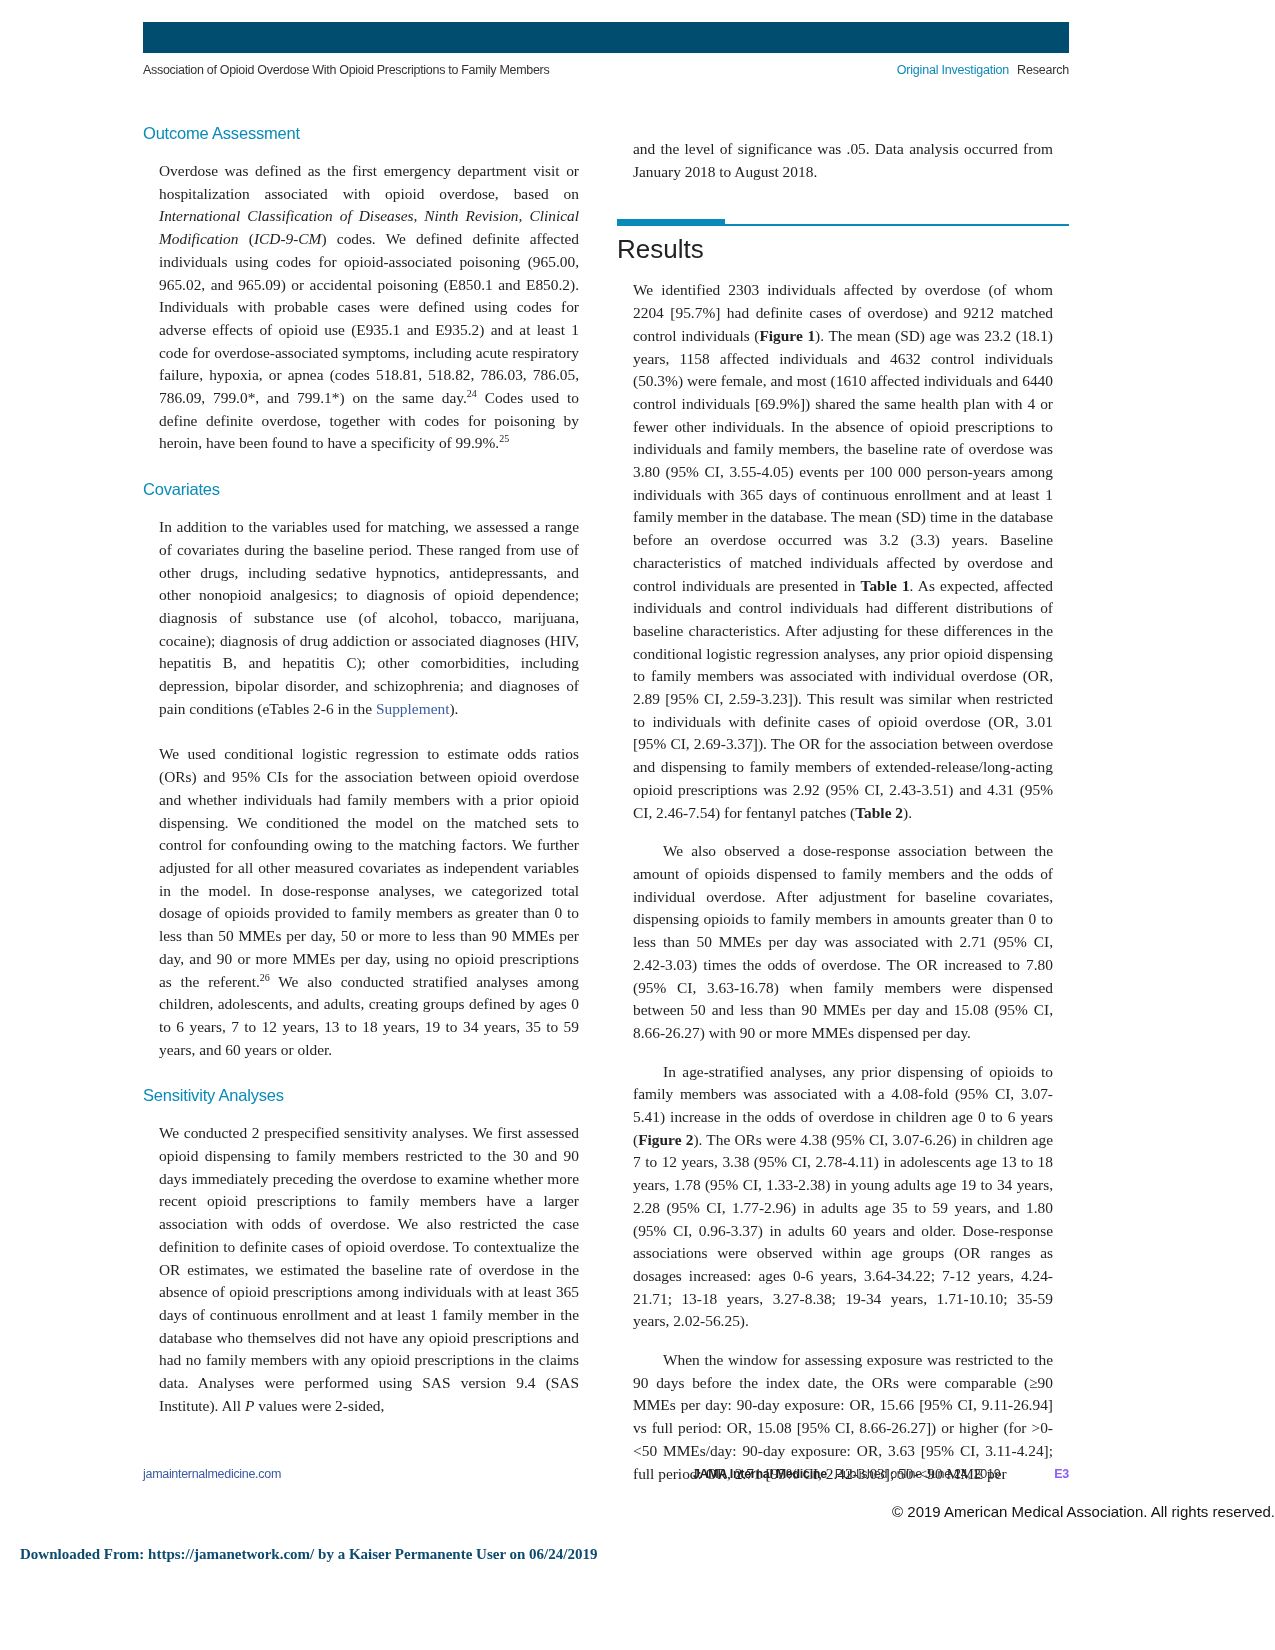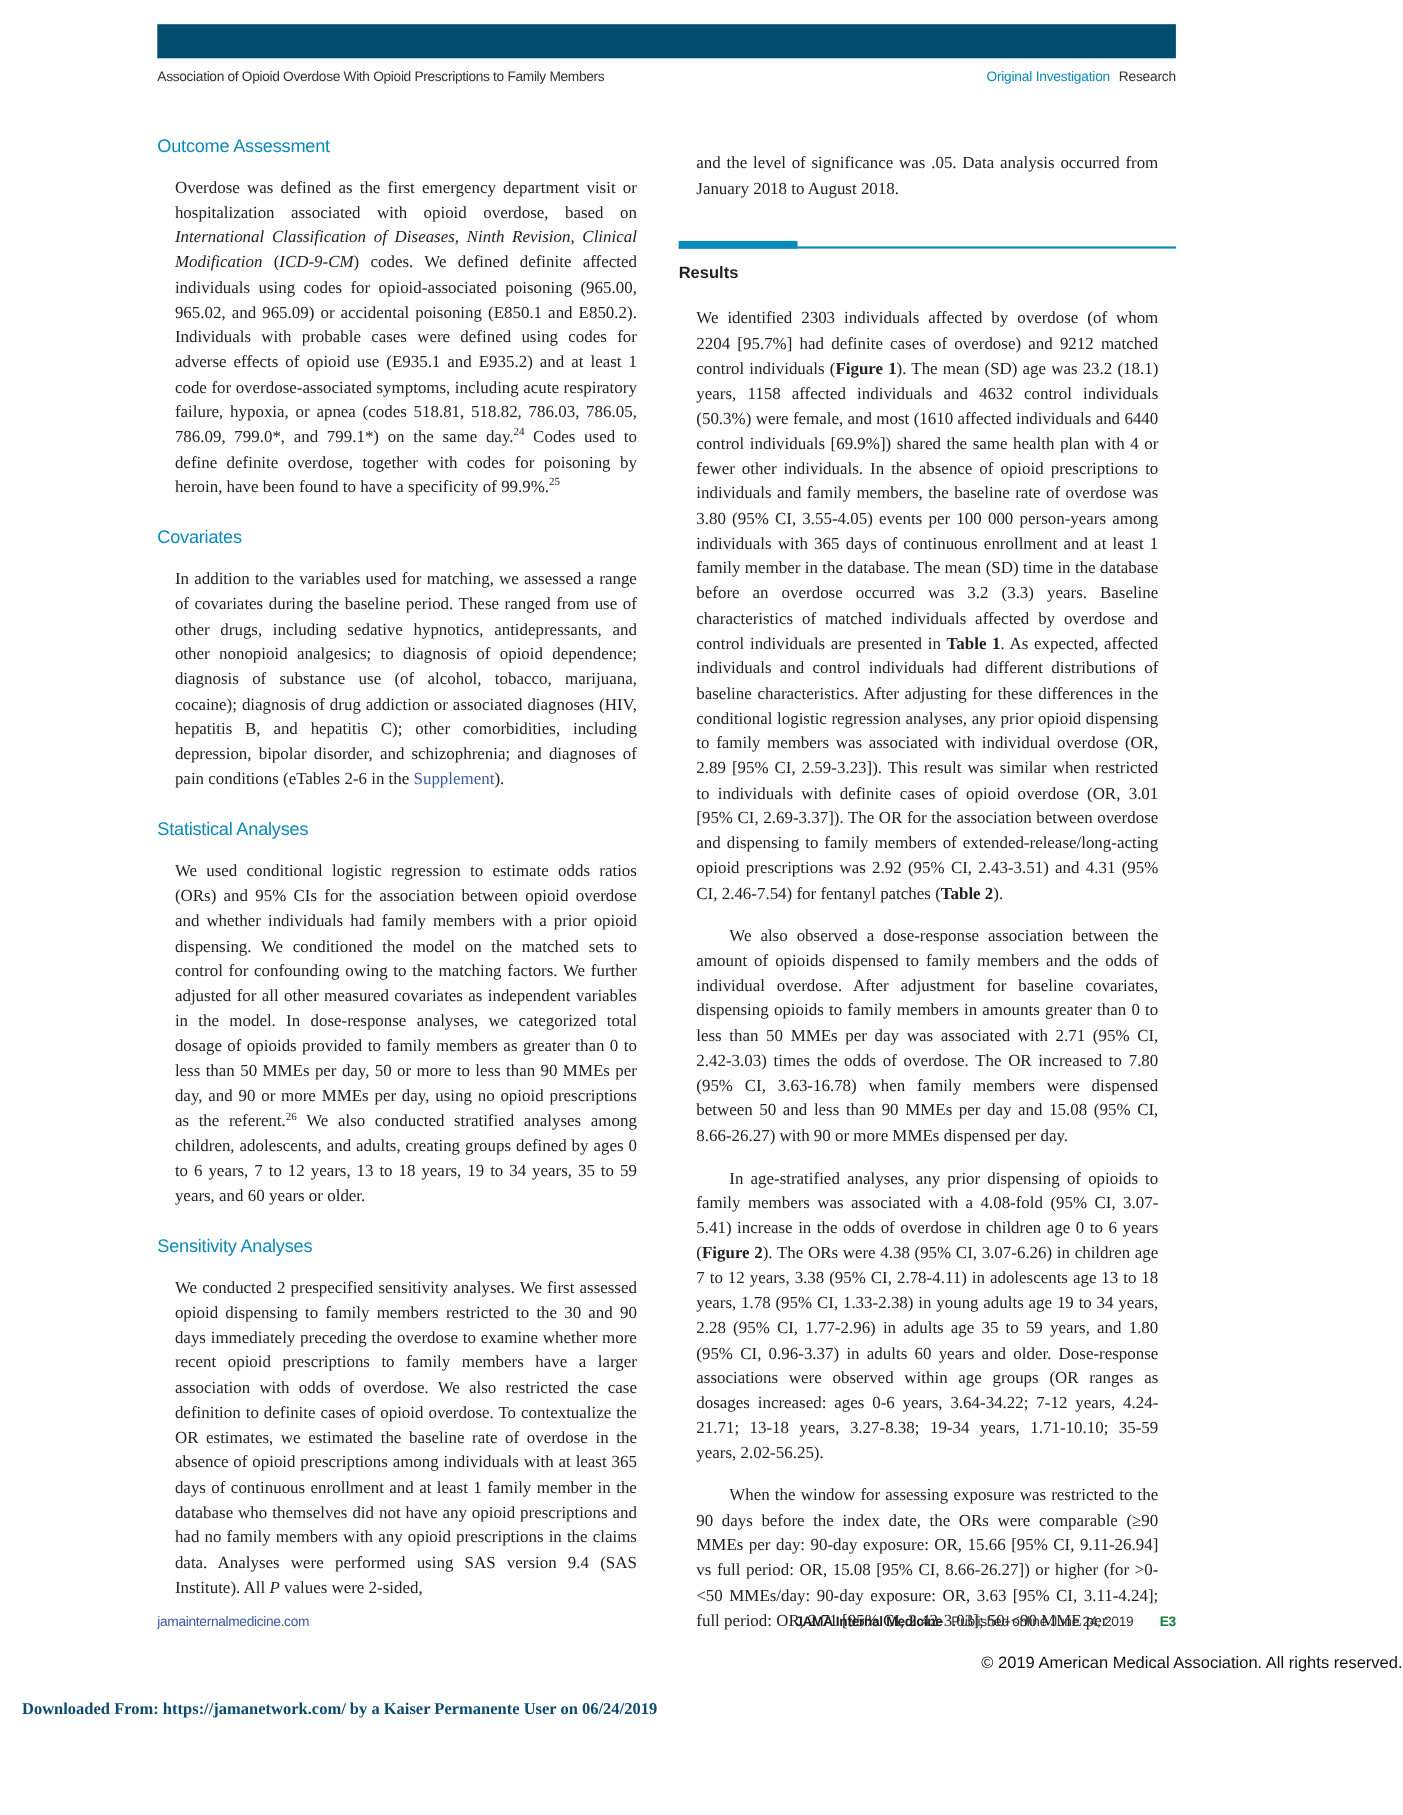--- a/index.html
+++ b/index.html
@@ -13,27 +13,27 @@
   .col.left { left: 143px; }
   .col.right { left: 617px; }
   .col p { margin: 16px; font-family: Liberation Serif, serif; }
   .col p.indent { text-indent: 30px; }
   h3 { margin: 0; font-family: "Liberation Sans", sans-serif; font-weight: normal; font-size: 16.5px; line-height: 22px; color: #0a8ab8; letter-spacing: -0.2px; }
   .sec { margin-bottom: 23px; }
   .link { color: #3a5aa0; }
   .results-rule { position: relative; height: 8px; margin-top: 36px; }
   .results-rule .thick { position: absolute; left: 0; top: 0; width: 108px; height: 7px; background: #0a8ab8; }
   .results-rule .thin { position: absolute; left: 0; top: 5px; width: 452px; height: 2px; background: #0a8ab8; }
-  h2 { margin: 8px 0 10px 0; font-family: "Liberation Sans", sans-serif; font-weight: bold; font-size: 15px; line-height: 28px; color: #222; }
+  h2 { margin: 8px 0 10px 0; font-family: "Liberation Sans", sans-serif; font-weight: normal; font-size: 26px; line-height: 28px; color: #222; }
   sup { font-size: 10px; line-height: 0; }
   .footer { position: absolute; left: 143px; top: 1467px; width: 926px; height: 18px; font-family: "Liberation Sans", sans-serif; font-size: 12.5px; letter-spacing: -0.3px; }
   .footer .site { position: absolute; left: 0; top: 0; color: #3a5aa0; }
   .footer .journal { position: absolute; right: 0; top: 0; color: #333; }
   .footer .journal b { font-weight: bold; margin-right: 8px; color: #222; }
-  .footer .page { margin-left: 24px; font-weight: bold; color: #15803d; }
+  .footer .page { margin-left: 54px; font-weight: bold; color: #8b5cf6; }
   .copyright { position: absolute; left: 0; width: 1275px; top: 1503px; text-align: right; font-family: "Liberation Sans", sans-serif; font-size: 15px; color: #111; }
   .download { position: absolute; left: 20px; top: 1546px; font-family: "Liberation Serif", serif; font-weight: bold; font-size: 15px; color: #0c4a6e; }
 </style>
 </head>
 <body>
 
 <div class="topbar"></div>
 
 <div class="running">
   <span class="left">Association of Opioid Overdose With Opioid Prescriptions to Family Members</span>
@@ -45,21 +45,20 @@
     <h3>Outcome Assessment</h3>
     <p><span>Overdose was defined as the first emergency department visit or hospitalization associated with opioid overdose, based on </span><i>International Classification of Diseases, Ninth Revision, Clinical Modification</i><span> (</span><i>ICD-9-CM</i><span>) codes. We defined definite affected individuals using codes for opioid-associated poisoning (965.00, 965.02, and 965.09) or accidental poisoning (E850.1 and E850.2). Individuals with probable cases were defined using codes for adverse effects of opioid use (E935.1 and E935.2) and at least 1 code for overdose-associated symptoms, including acute respiratory failure, hypoxia, or apnea (codes 518.81, 518.82, 786.03, 786.05, 786.09, 799.0*, and 799.1*) on the same day.</span><sup>24</sup><span> Codes used to define definite overdose, together with codes for poisoning by heroin, have been found to have a specificity of 99.9%.</span><sup>25</sup></p>
   </div>
 
   <div class="sec">
     <h3>Covariates</h3>
     <p><span>In addition to the variables used for matching, we assessed a range of covariates during the baseline period. These ranged from use of other drugs, including sedative hypnotics, antidepressants, and other nonopioid analgesics; to diagnosis of opioid dependence; diagnosis of substance use (of alcohol, tobacco, marijuana, cocaine); diagnosis of drug addiction or associated diagnoses (HIV, hepatitis B, and hepatitis C); other comorbidities, including depression, bipolar disorder, and schizophrenia; and diagnoses of pain conditions (eTables 2-6 in the </span><span class="link">Supplement</span><span>).</span></p>
   </div>
 
   <div class="sec">
-    <h3>Statistical Analyses</h3>
     <p><span>We used conditional logistic regression to estimate odds ratios (ORs) and 95% CIs for the association between opioid overdose and whether individuals had family members with a prior opioid dispensing. We conditioned the model on the matched sets to control for confounding owing to the matching factors. We further adjusted for all other measured covariates as independent variables in the model. In dose-response analyses, we categorized total dosage of opioids provided to family members as greater than 0 to less than 50 MMEs per day, 50 or more to less than 90 MMEs per day, and 90 or more MMEs per day, using no opioid prescriptions as the referent.</span><sup>26</sup><span> We also conducted stratified analyses among children, adolescents, and adults, creating groups defined by ages 0 to 6 years, 7 to 12 years, 13 to 18 years, 19 to 34 years, 35 to 59 years, and 60 years or older.</span></p>
   </div>
 
   <div>
     <h3>Sensitivity Analyses</h3>
     <p><span>We conducted 2 prespecified sensitivity analyses. We first assessed opioid dispensing to family members restricted to the 30 and 90 days immediately preceding the overdose to examine whether more recent opioid prescriptions to family members have a larger association with odds of overdose. We also restricted the case definition to definite cases of opioid overdose. To contextualize the OR estimates, we estimated the baseline rate of overdose in the absence of opioid prescriptions among individuals with at least 365 days of continuous enrollment and at least 1 family member in the database who themselves did not have any opioid prescriptions and had no family members with any opioid prescriptions in the claims data. Analyses were performed using SAS version 9.4 (SAS Institute). All </span><i>P</i><span> values were 2-sided,</span></p>
   </div>
 </div>
 
 <div class="col right">

